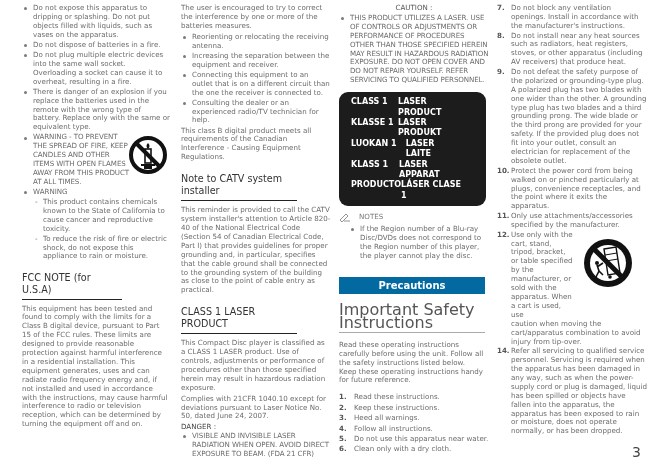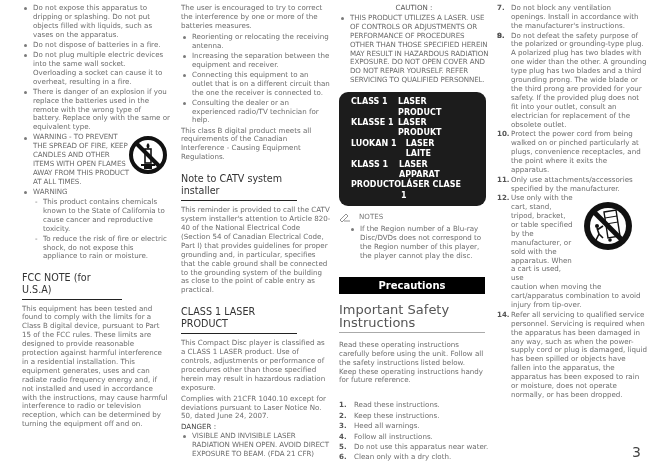--- a/index.html
+++ b/index.html
@@ -29,22 +29,22 @@
   .caution-title { color: #555; margin-bottom: 1px; text-align: center; }
   .upper { letter-spacing: -0.1px; }
 
   .laser-box { background: #1c1c1c; color: #fff; border-radius: 9px; padding: 5px 24px 5px 12px; margin-top: 7px; width: 147px; font-size: 8px; line-height: 10.4px; font-weight: bold; }
   .laser-row { display: flex; }
   .laser-row .a { width: 55px; }
   .notes-head { margin-top: 7px; display: flex; align-items: center; gap: 8px; color: #777; }
   .notes-icon { width: 12px; height: 9px; }
   .notes-list { margin-top: 3px; margin-left: 10px; }
 
-  .prec-bar { background: #000000; color: #fff; text-align: center; font-size: 10px; line-height: 17px; font-weight: bold; width: 146px; margin-top: 16px; }
-  h2.ist { font-size: 13px; line-height: 13px; font-weight: normal; color: #555; margin-top: 9px; padding-bottom: 3px; border-bottom: 1.5px solid #aaa; width: 146px; margin-bottom: 8px; }
+  .prec-bar { background: #0369a1; color: #fff; text-align: center; font-size: 10px; line-height: 17px; font-weight: bold; width: 146px; margin-top: 16px; }
+  h2.ist { font-size: 16px; line-height: 13px; font-weight: normal; color: #555; margin-top: 9px; padding-bottom: 3px; border-bottom: 1.5px solid #aaa; width: 146px; margin-bottom: 8px; }
 
   ol.num { list-style: none; }
   ol.num > li { position: relative; padding-left: 15px; margin-bottom: 1.5px; }
   ol.num > li .n { position: absolute; left: 0; top: 0; color: #555; font-weight: bold; }
   #c4 ol.num > li { padding-left: 14px; margin-bottom: 0.8px; }
   .cart-wrap { position: relative; }
   .cart-text { width: 62px; }
   .cart-icon { position: absolute; left: 85px; top: 6px; width: 52px; height: 52px; }
 
   .page-num { position: absolute; right: 22px; bottom: 14px; font-size: 14px; color: #444; }
@@ -133,35 +133,35 @@
       <path d="M5 8 h6" stroke="#888" stroke-width="0.9"></path>
     </svg>
     <span>NOTES</span>
   </div>
   <ul class="bul notes-list">
     <li>If the Region number of a Blu-ray Disc/DVDs does not correspond to the Region number of this player, the player cannot play the disc.</li>
   </ul>
   <div class="prec-bar">Precautions</div>
   <h2 class="ist">Important Safety Instructions</h2>
   <p>Read these operating instructions carefully before using the unit. Follow all the safety instructions listed below.</p>
-  <p style="margin-bottom:16px">Keep these operating instructions handy for future reference.</p>
+  <p style="margin-bottom:8px">Keep these operating instructions handy for future reference.</p>
   <ol class="num">
     <li><span class="n">1.</span><span>Read these instructions.</span></li>
     <li><span class="n">2.</span><span>Keep these instructions.</span></li>
     <li><span class="n">3.</span><span>Heed all warnings.</span></li>
     <li><span class="n">4.</span><span>Follow all instructions.</span></li>
     <li><span class="n">5.</span><span>Do not use this apparatus near water.</span></li>
     <li><span class="n">6.</span><span>Clean only with a dry cloth.</span></li>
   </ol>
 </div>
 
 <div class="col" id="c4">
   <ol class="num">
     <li><span class="n">7.</span><span>Do not block any ventilation openings. Install in accordance with the manufacturer's instructions.</span></li>
-    <li><span class="n">8.</span></li>
+    <li><span class="n">8.</span><span>Do not install near any heat sources such as radiators, heat registers, stoves, or other apparatus (including AV receivers) that produce heat.</span></li>
     <li><span class="n">9.</span><span>Do not defeat the safety purpose of the polarized or grounding-type plug. A polarized plug has two blades with one wider than the other. A grounding type plug has two blades and a third grounding prong. The wide blade or the third prong are provided for your safety. If the provided plug does not fit into your outlet, consult an electrician for replacement of the obsolete outlet.</span></li>
     <li><span class="n">10.</span><span>Protect the power cord from being walked on or pinched particularly at plugs, convenience receptacles, and the point where it exits the apparatus.</span></li>
     <li><span class="n">11.</span><span>Only use attachments/accessories specified by the manufacturer.</span></li>
     <li class="cart-wrap">
       <span class="n">12.</span>
       <div class="cart-text">Use only with the cart, stand, tripod, bracket, or table specified by the manufacturer, or sold with the apparatus. When a cart is used, use</div>
       <div>caution when moving the cart/apparatus combination to avoid injury from tip-over.</div>
       <svg class="cart-icon" viewBox="0 0 52 52">
         <circle cx="26" cy="26" r="24" fill="#111"></circle>
         <circle cx="26" cy="26" r="18" fill="#fff"></circle>

